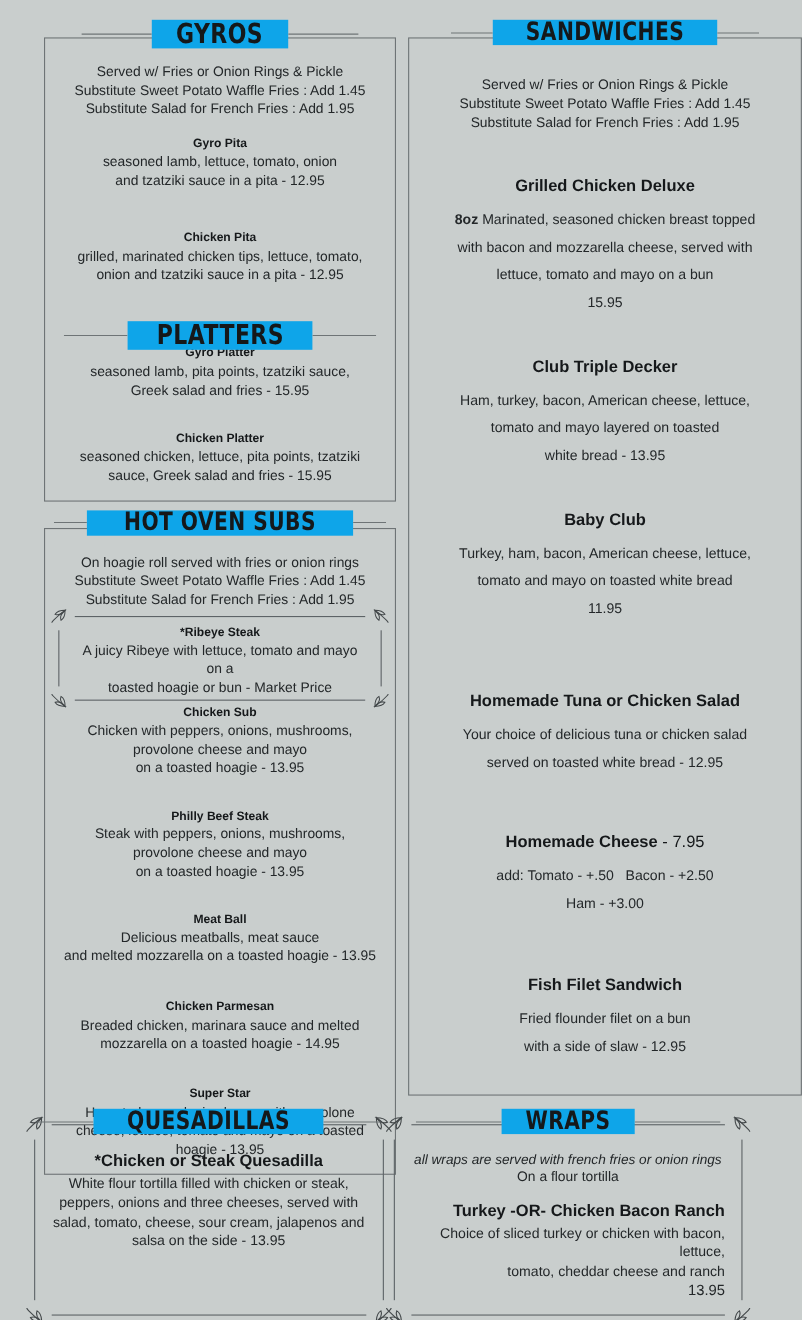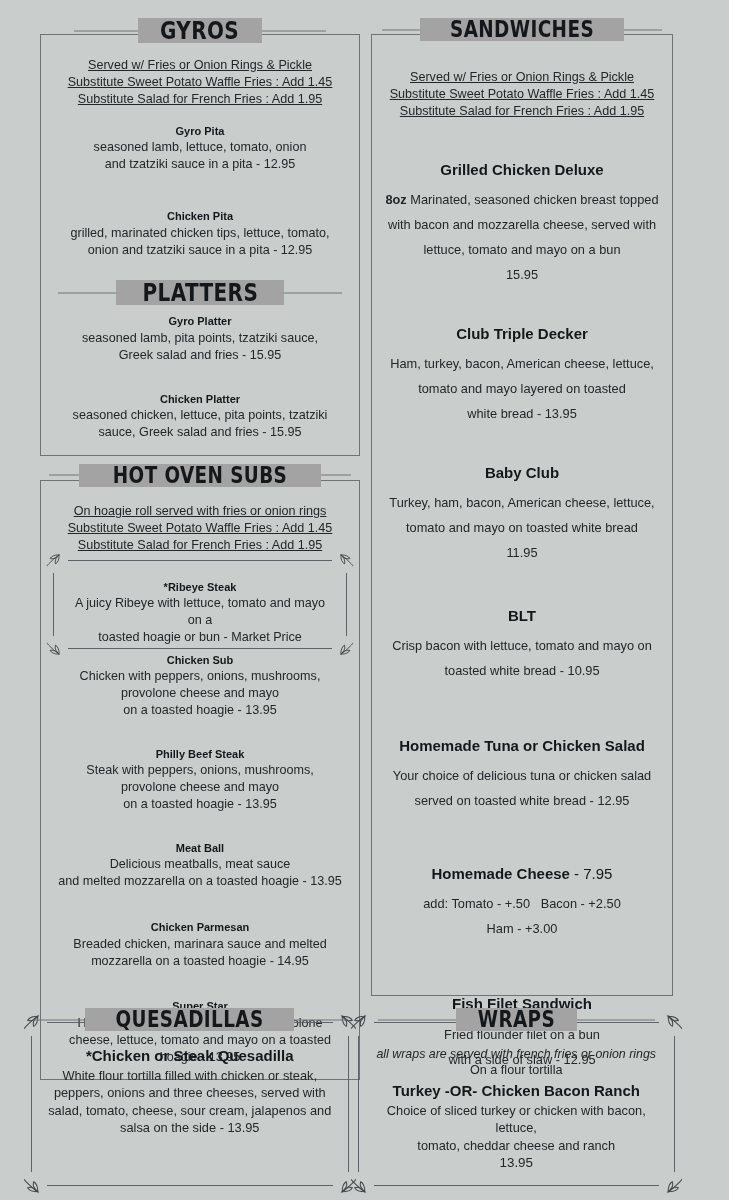--- a/index.html
+++ b/index.html
@@ -25,21 +25,21 @@
   .col-left {
     position: absolute;
     left: 40px;
     top: 34px;
     width: 320px;
   }
   .col-right {
     position: absolute;
     left: 371px;
     top: 34px;
-    width: 302px;
+    width: 358px;
   }
 
   
   .panel {
     position: relative;
     border: 1px solid #6e7476;
     box-sizing: border-box;
     margin-bottom: 24px;
   }
   .panel-inner {
@@ -51,21 +51,21 @@
     position: absolute;
     top: -17px;
     left: 0;
     right: 0;
     display: flex;
     align-items: center;
     justify-content: center;
     pointer-events: none;
   }
   .sect-head .pad {
-    background: #a3a3a3;
+    background: #0ea5e9;
     padding: 0 12px;
   }
   .sect-title {
     font-family: "DejaVu Sans", sans-serif;
     font-weight: bold;
     font-size: 25px;
     letter-spacing: 0.5px;
     line-height: 1;
     color: #15181a;
     transform: scaleX(0.80);
@@ -91,35 +91,35 @@
     color: #232729;
     margin: 0;
   }
   .intro {
     text-align: center;
     font-size: 12.6px;
     line-height: 1.34;
     margin: 10px 0 0 0;
     color: #232729;
   }
-  .intro .line { display: block; text-decoration: underline; }
+  .intro .line { display: block; }
 
   
   .airy .item-name { font-size: 15px; margin-bottom: 8px; }
   .airy .item-desc { line-height: 1.95; font-size: 12.8px; }
   .airy .item { margin-bottom: 30px; }
 
   b.inl { font-weight: bold; }
 
   
   .orn {
     position: relative;
     box-sizing: border-box;
     margin: 6px 2px 4px 2px;
-    padding: 20px 14px 3px 14px;
+    padding: 8px 14px 3px 14px;
   }
   .orn-line {
     position: absolute;
     background: #5d6366;
   }
   .orn-line.top, .orn-line.bot { height: 1px; left: 15px; right: 15px; }
   .orn-line.top { top: 0; }
   .orn-line.bot { bottom: 0; }
   .orn-line.lft, .orn-line.rgt { width: 1px; top: 13px; bottom: 13px; }
   .orn-line.lft { left: 0; }
@@ -211,21 +211,21 @@
 
         <div class="item">
           <p class="item-name">Chicken Pita</p>
           <p class="item-desc">
             <span class="line">grilled, marinated chicken tips, lettuce, tomato,</span><br>
             <span class="line">onion and tzatziki sauce in a pita - 12.95</span>
           </p>
         </div>
 
         <div style="position:relative; height:34px; margin-top:22px;">
-          <div class="sect-head" style="top:0;">
+          <div class="sect-head" style="top:12px;">
             <svg width="58" height="2" style="display:block">
                 <line x1="0" y1="1" x2="58" y2="1" stroke="#6e7476" stroke-width="1"></line>
               </svg>
             <span class="pad"><span class="sect-title">PLATTERS</span></span>
             <svg width="58" height="2" style="display:block">
                 <line x1="0" y1="1" x2="58" y2="1" stroke="#6e7476" stroke-width="1"></line>
               </svg>
           </div>
         </div>
 
@@ -412,27 +412,20 @@
           <p class="item-name">Baby Club</p>
           <p class="item-desc">
             <span class="line">Turkey, ham, bacon, American cheese, lettuce,</span><br>
             <span class="line">tomato and mayo on toasted white bread</span><br>
             <span class="line">11.95</span>
           </p>
         </div>
 
         <div style="height:10px"></div>
 
-        <div class="item">
-          <p class="item-name">BLT</p>
-          <p class="item-desc">
-            <span class="line">Crisp bacon with lettuce, tomato and mayo on</span><br>
-            <span class="line">toasted white bread - 10.95</span>
-          </p>
-        </div>
 
         <div style="height:22px"></div>
 
         <div class="item">
           <p class="item-name">Homemade Tuna or Chicken Salad</p>
           <p class="item-desc">
             <span class="line">Your choice of delicious tuna or chicken salad</span><br>
             <span class="line">served on toasted white bread - 12.95</span>
           </p>
         </div>
@@ -563,21 +556,21 @@
         <svg width="78" height="2" style="display:block">
             <line x1="0" y1="1" x2="78" y2="1" stroke="#6e7476" stroke-width="1"></line>
           </svg>
       </div>
 
       <div style="height:10px"></div>
 
       <p class="intro italic-note" style="margin-top:0;">all wraps are served with french fries or onion rings</p>
       <p class="intro" style="margin-top:0;">On a flour tortilla</p>
 
-      <div class="item" style="margin-bottom:0; margin-top:2px;">
+      <div class="item" style="margin-bottom:0; margin-top:12px;text-align:right;">
         <p class="item-name">Turkey -OR- Chicken Bacon Ranch</p>
         <p class="item-desc">
           <span class="line">Choice of sliced turkey or chicken with bacon, lettuce,</span><br>
           <span class="line">tomato, cheddar cheese and ranch</span><br>
           <span class="line price-lg">13.95</span>
         </p>
       </div>
     </div>
   </div>
 

